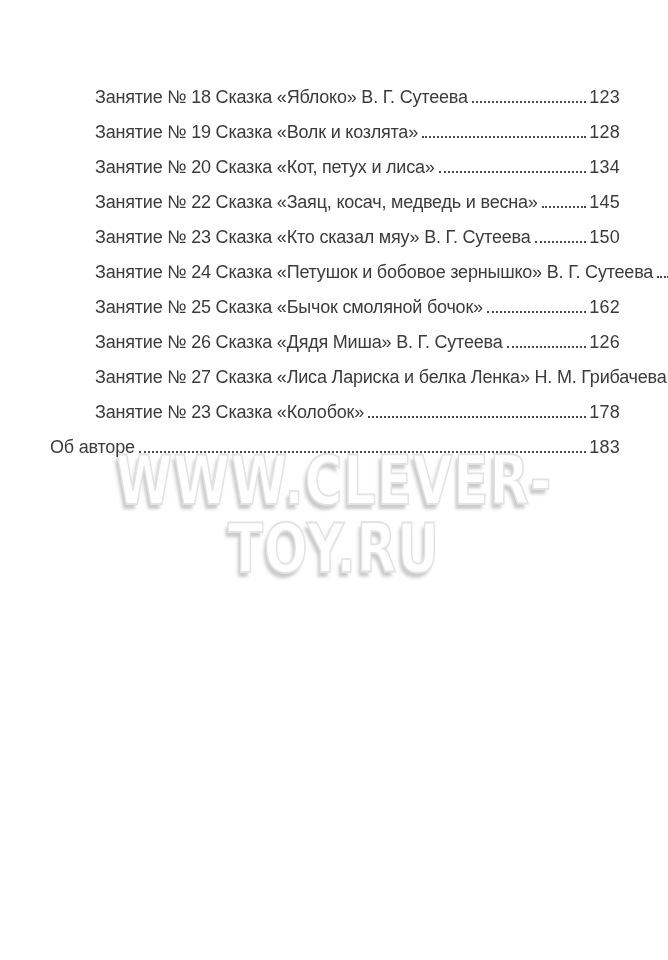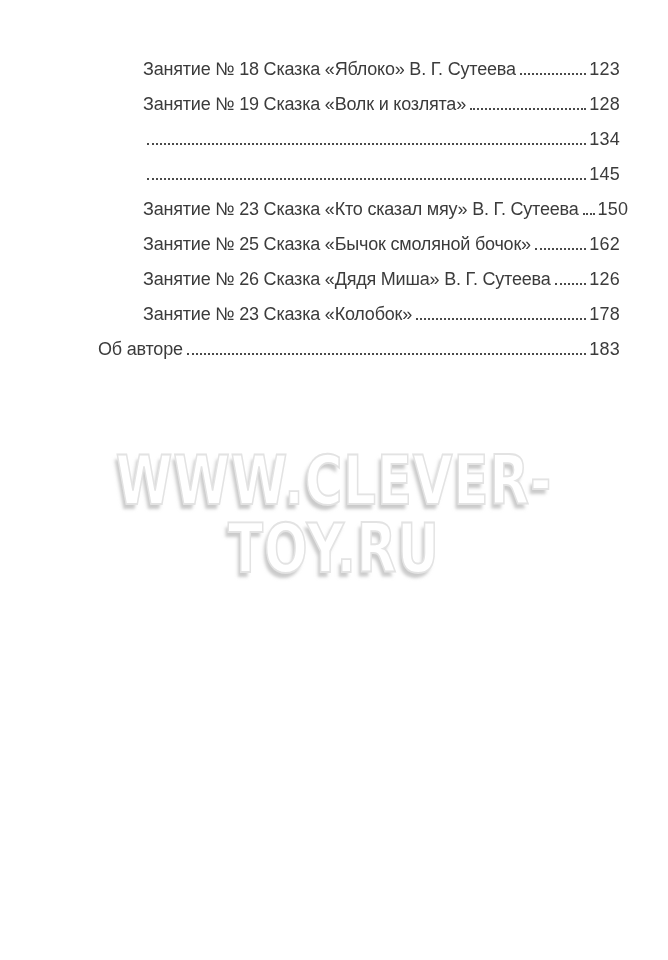--- a/index.html
+++ b/index.html
@@ -11,22 +11,21 @@
     position: relative;
     width: 668px;
     height: 960px;
     background: #ffffff;
     overflow: hidden;
     font-family: "Liberation Sans", "DejaVu Sans", sans-serif;
   }
   .toc {
     position: relative;
     z-index: 1;
-    padding: 52px 48px 0 50px;
-    margin-left: 48px;
+    padding: 80px 48px 0 50px;
   }
   .toc-row {
     display: flex;
     align-items: baseline;
     line-height: 35px;
     font-size: 18px;
     color: #3b3b3b;
     margin-left: 45px;
     white-space: nowrap;
   }
@@ -82,41 +81,52 @@
       <span class="toc-label">Занятие № 18 Сказка «Яблоко» В. Г. Сутеева</span>
       <span class="leader"></span>
       <span class="toc-page">123</span>
     </div>
       <div class="toc-row">
       <span class="toc-label">Занятие № 19 Сказка «Волк и козлята»</span>
       <span class="leader"></span>
       <span class="toc-page">128</span>
     </div>
       <div class="toc-row">
+      <span class="toc-label">Занятие № 20 Сказка «Кот, петух и лиса»</span>
       <span class="leader"></span>
       <span class="toc-page">134</span>
     </div>
       <div class="toc-row">
+      <span class="toc-label">Занятие № 22 Сказка «Заяц, косач, медведь и весна»</span>
       <span class="leader"></span>
       <span class="toc-page">145</span>
     </div>
       <div class="toc-row">
       <span class="toc-label">Занятие № 23 Сказка «Кто сказал мяу» В. Г. Сутеева</span>
       <span class="leader"></span>
       <span class="toc-page">150</span>
+    </div>
+      <div class="toc-row">
+      <span class="toc-label">Занятие № 24 Сказка «Петушок и бобовое зернышко» В. Г. Сутеева</span>
+      <span class="leader"></span>
+
     </div>
       <div class="toc-row">
       <span class="toc-label">Занятие № 25 Сказка «Бычок смоляной бочок»</span>
       <span class="leader"></span>
       <span class="toc-page">162</span>
     </div>
       <div class="toc-row">
       <span class="toc-label">Занятие № 26 Сказка «Дядя Миша» В. Г. Сутеева</span>
       <span class="leader"></span>
       <span class="toc-page">126</span>
+    </div>
+      <div class="toc-row">
+      <span class="toc-label">Занятие № 27 Сказка «Лиса Лариска и белка Ленка» Н. М. Грибачева</span>
+
     </div>
       <div class="toc-row">
       <span class="toc-label">Занятие № 23 Сказка «Колобок»</span>
       <span class="leader"></span>
       <span class="toc-page">178</span>
     </div>
       <div class="toc-row flush">
       <span class="toc-label">Об авторе</span>
       <span class="leader"></span>
       <span class="toc-page">183</span>

